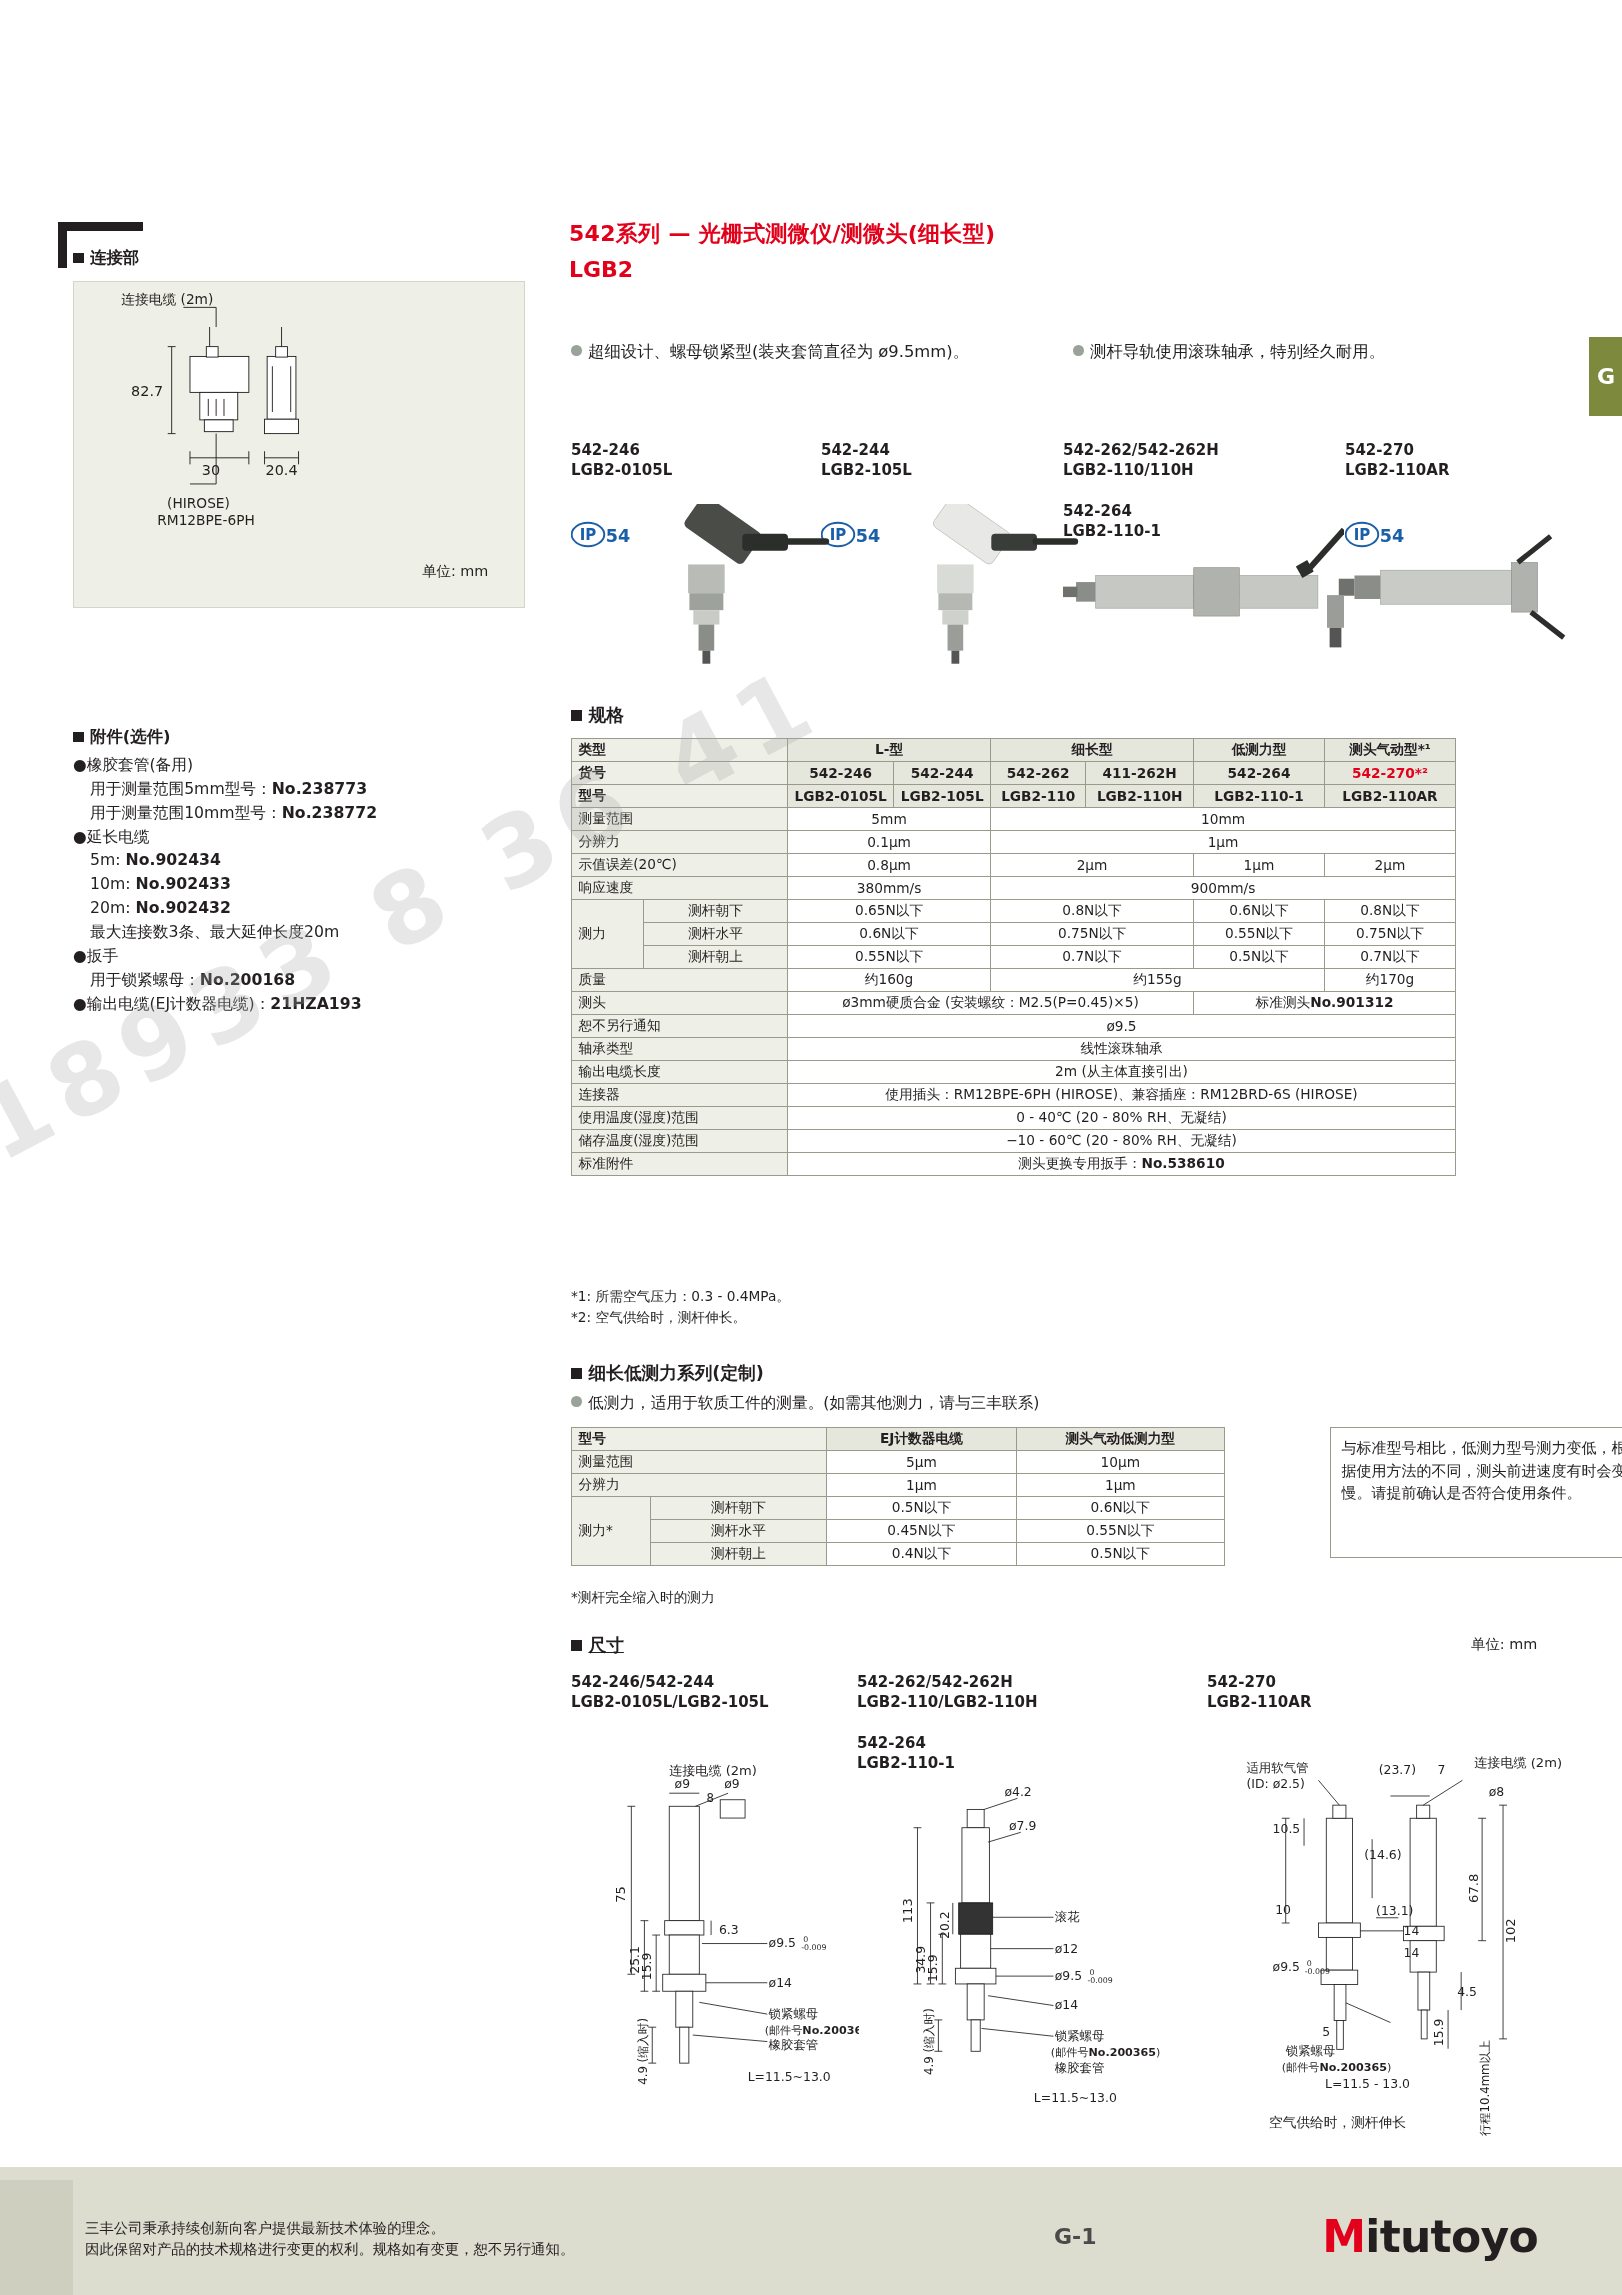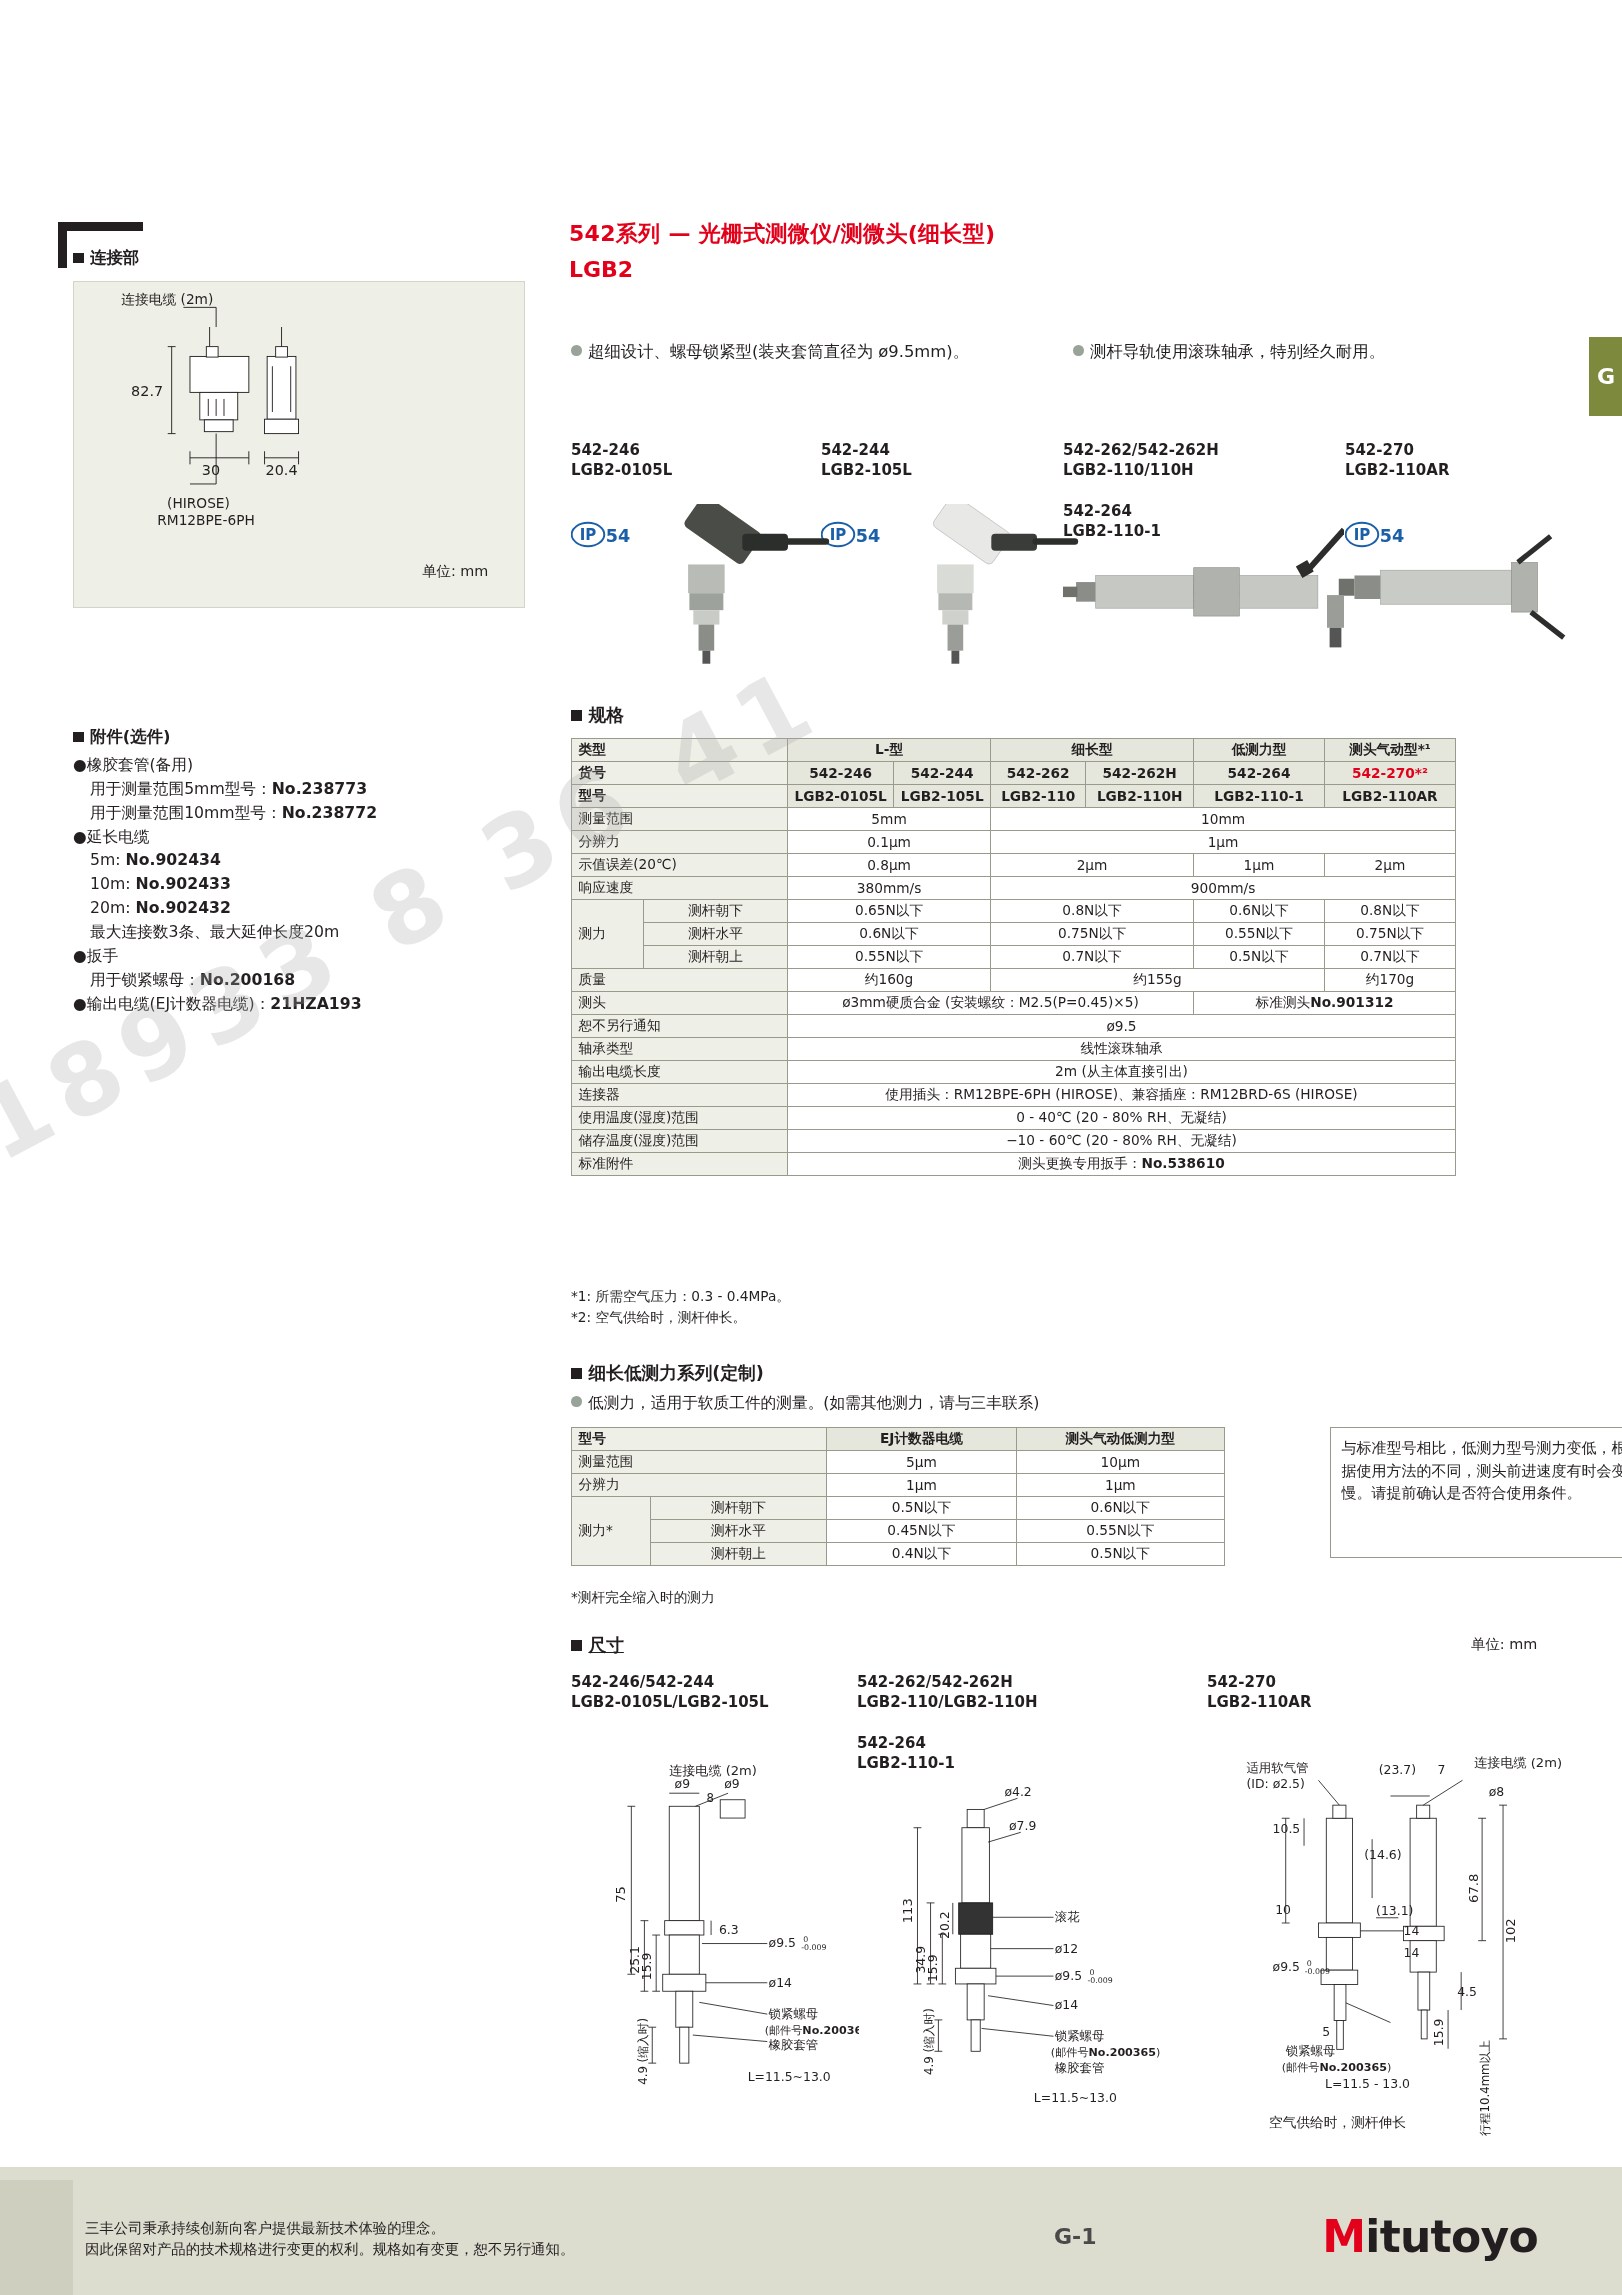--- a/index.html
+++ b/index.html
@@ -293,21 +293,21 @@
     <td class="hdr" colspan="2" style="width:216px;">L-型</td>
     <td class="hdr" colspan="2" style="width:216px;">细长型</td>
     <td class="hdr" style="width:131px;">低测力型</td>
     <td class="hdr" style="width:131px;">测头气动型*¹</td>
   </tr>
   <tr>
     <td class="lbl hdr" colspan="2">货号</td>
     <td class="hdr">542-246</td>
     <td class="hdr">542-244</td>
     <td class="hdr">542-262</td>
-    <td class="hdr">542-262H</td>
+    <td class="hdr">411-262H</td>
     <td class="hdr">542-264</td>
     <td class="hdr red">542-270*²</td>
   </tr>
   <tr>
     <td class="lbl hdr" colspan="2">型号</td>
     <td class="hdr">LGB2-0105L</td>
     <td class="hdr">LGB2-105L</td>
     <td class="hdr">LGB2-110</td>
     <td class="hdr">LGB2-110H</td>
     <td class="hdr">LGB2-110-1</td>

